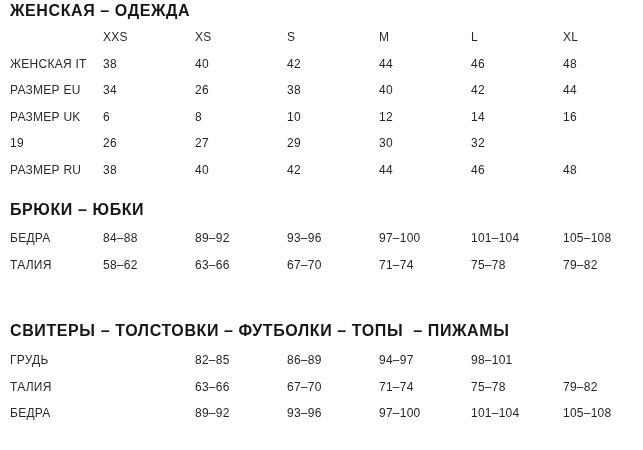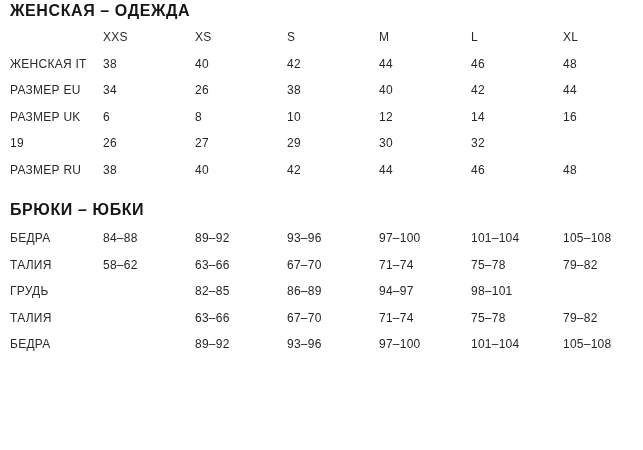--- a/index.html
+++ b/index.html
@@ -125,20 +125,21 @@
       <div class="cell">58–62</div>
       <div class="cell">63–66</div>
       <div class="cell">67–70</div>
       <div class="cell">71–74</div>
       <div class="cell">75–78</div>
       <div class="cell">79–82</div>
     </div>
   </section>
 
   <section>
+    <h2 class="section-title title-3">СВИТЕРЫ – ТОЛСТОВКИ – ФУТБОЛКИ – ТОПЫ  – ПИЖАМЫ</h2>
 
     <div class="row">
       <div class="cell row-label">ГРУДЬ</div>
       <div class="cell"></div>
       <div class="cell">82–85</div>
       <div class="cell">86–89</div>
       <div class="cell">94–97</div>
       <div class="cell">98–101</div>
     </div>
 

